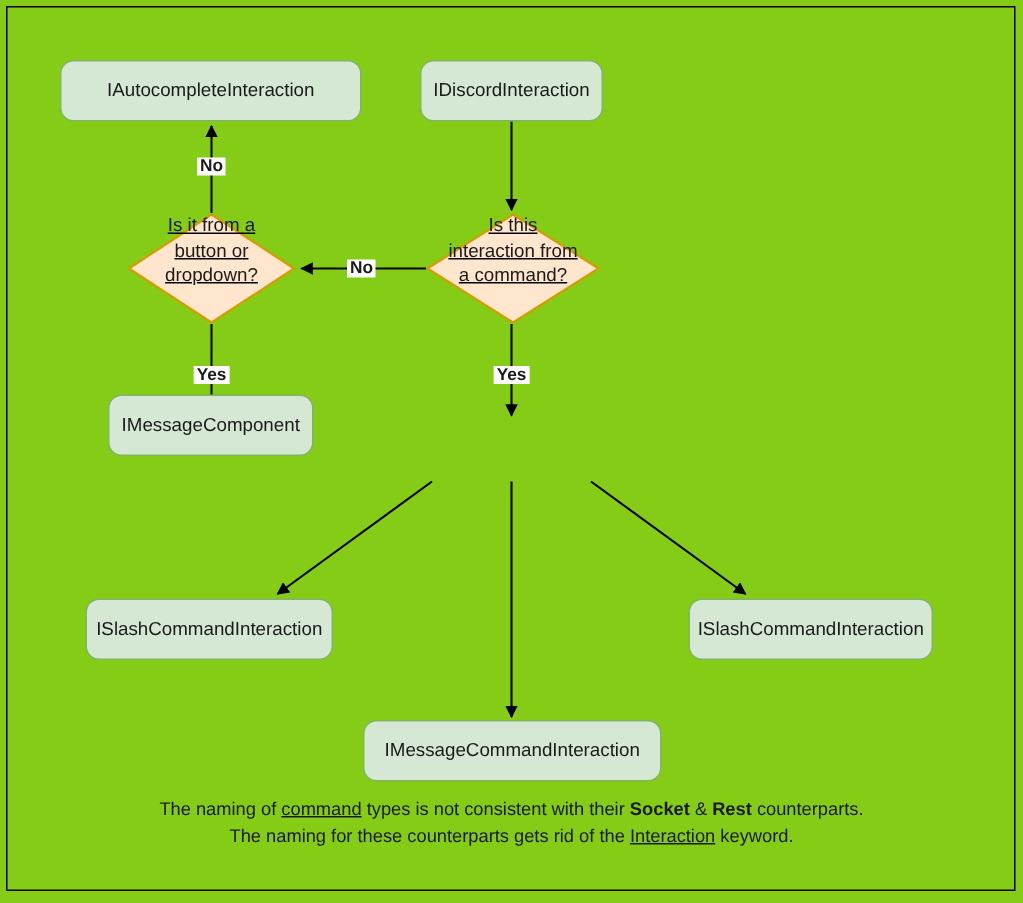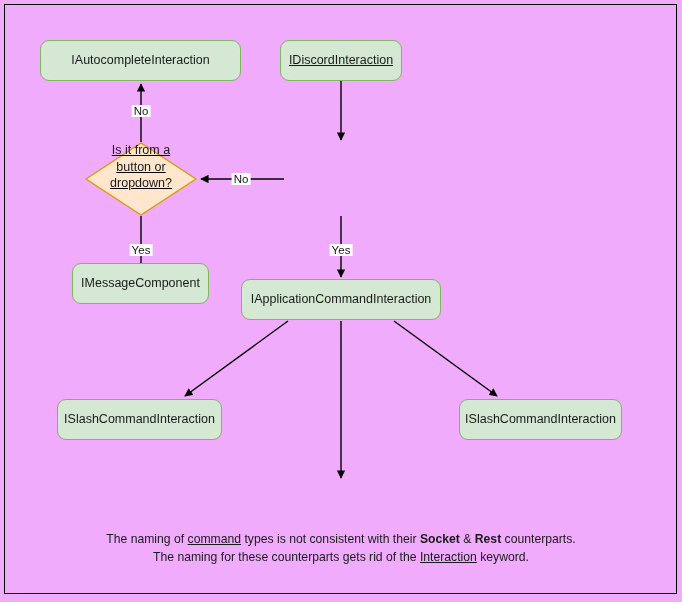--- a/index.html
+++ b/index.html
@@ -8,21 +8,21 @@
     padding: 0;
     background: #ffffff;
   }
   body {
     font-family: "Liberation Sans", sans-serif;
   }
   #canvas {
     position: relative;
     width: 682px;
     height: 602px;
-    background: #f0abfc;
+    background: #84cc16;
     overflow: hidden;
   }
   #frame {
     position: absolute;
     left: 4px;
     top: 4px;
     width: 673px;
     height: 590px;
     border: 1px solid #000000;
     box-sizing: border-box;
@@ -75,20 +75,21 @@
   }
   .edge-label {
     position: absolute;
     font-size: 11.5px;
     color: #1a1a1a;
     background: #ffffff;
     padding: 0 2px;
     white-space: nowrap;
     transform: translate(-50%, -50%);
     text-align: right;
+    font-weight: bold;
   }
   #footnote {
     position: absolute;
     left: 96px;
     top: 531px;
     width: 490px;
     text-align: center;
     font-size: 12.2px;
     line-height: 1.45;
     color: #1a1a1a;
@@ -124,48 +125,54 @@
 
     <line x1="341" y1="321" x2="341" y2="478" stroke="#000000" stroke-width="1.4" marker-end="url(#arrow)"></line>
 
     <line x1="394" y1="321" x2="497" y2="396" stroke="#000000" stroke-width="1.4" marker-end="url(#arrow)"></line>
   </svg>
 
   <div class="node box" style="left:40px; top:40px; width:201px; height:41px;">
     <span>IAutocompleteInteraction</span>
   </div>
 
-  <div class="node box" style="left:280px; top:40px; width:122px; height:41px;text-decoration:underline;">
+  <div class="node box" style="left:280px; top:40px; width:122px; height:41px;">
     <span>IDiscordInteraction</span>
   </div>
 
   <div class="diamond-wrap" style="left:85px; top:142px; width:112px; height:74px;">
     <svg width="112" height="74" viewBox="0 0 112 74" xmlns="http://www.w3.org/2000/svg">
       <path d="M56 1 L111 37 L56 73 L1 37 Z" fill="#ffe6cc" stroke="#d79b00" stroke-width="1.4" stroke-linejoin="round"></path>
     </svg>
     <div class="diamond-label">Is it from a button or dropdown?</div>
   </div>
 
+  <div class="diamond-wrap" style="left:284px; top:142px; width:116px; height:74px;">
+    <svg width="116" height="74" viewBox="0 0 116 74" xmlns="http://www.w3.org/2000/svg">
+      <path d="M58 1 L115 37 L58 73 L1 37 Z" fill="#ffe6cc" stroke="#d79b00" stroke-width="1.4" stroke-linejoin="round"></path>
+    </svg>
+    <div class="diamond-label">Is this interaction from a command?</div>
+  </div>
 
   <div class="node box" style="left:72px; top:263px; width:137px; height:41px;">
     <span>IMessageComponent</span>
   </div>
 
-  <div class="node box" style="left:241px; top:279px; width:200px; height:41px;">
-    <span>IApplicationCommandInteraction</span>
-  </div>
 
   <div class="node box" style="left:57px; top:399px; width:165px; height:41px;">
     <span>ISlashCommandInteraction</span>
   </div>
 
   <div class="node box" style="left:459px; top:399px; width:163px; height:41px;">
     <span>ISlashCommandInteraction</span>
   </div>
 
+  <div class="node box" style="left:242px; top:480px; width:199px; height:41px;">
+    <span>IMessageCommandInteraction</span>
+  </div>
 
   <div class="edge-label" style="left:141px; top:111px;">No</div>
 
   <div class="edge-label" style="left:141px; top:250px;">Yes</div>
 
   <div class="edge-label" style="left:241px; top:179px;">No</div>
 
   <div class="edge-label" style="left:341px; top:250px;">Yes</div>
 
   <div id="footnote"><span>The naming of </span><span class="u">command</span><span> types is not consistent with their </span><span class="b">Socket</span><span> &amp; </span><span class="b">Rest</span><span> counterparts. The naming for these counterparts gets rid of the </span><span class="u">Interaction</span><span> keyword.</span></div>

